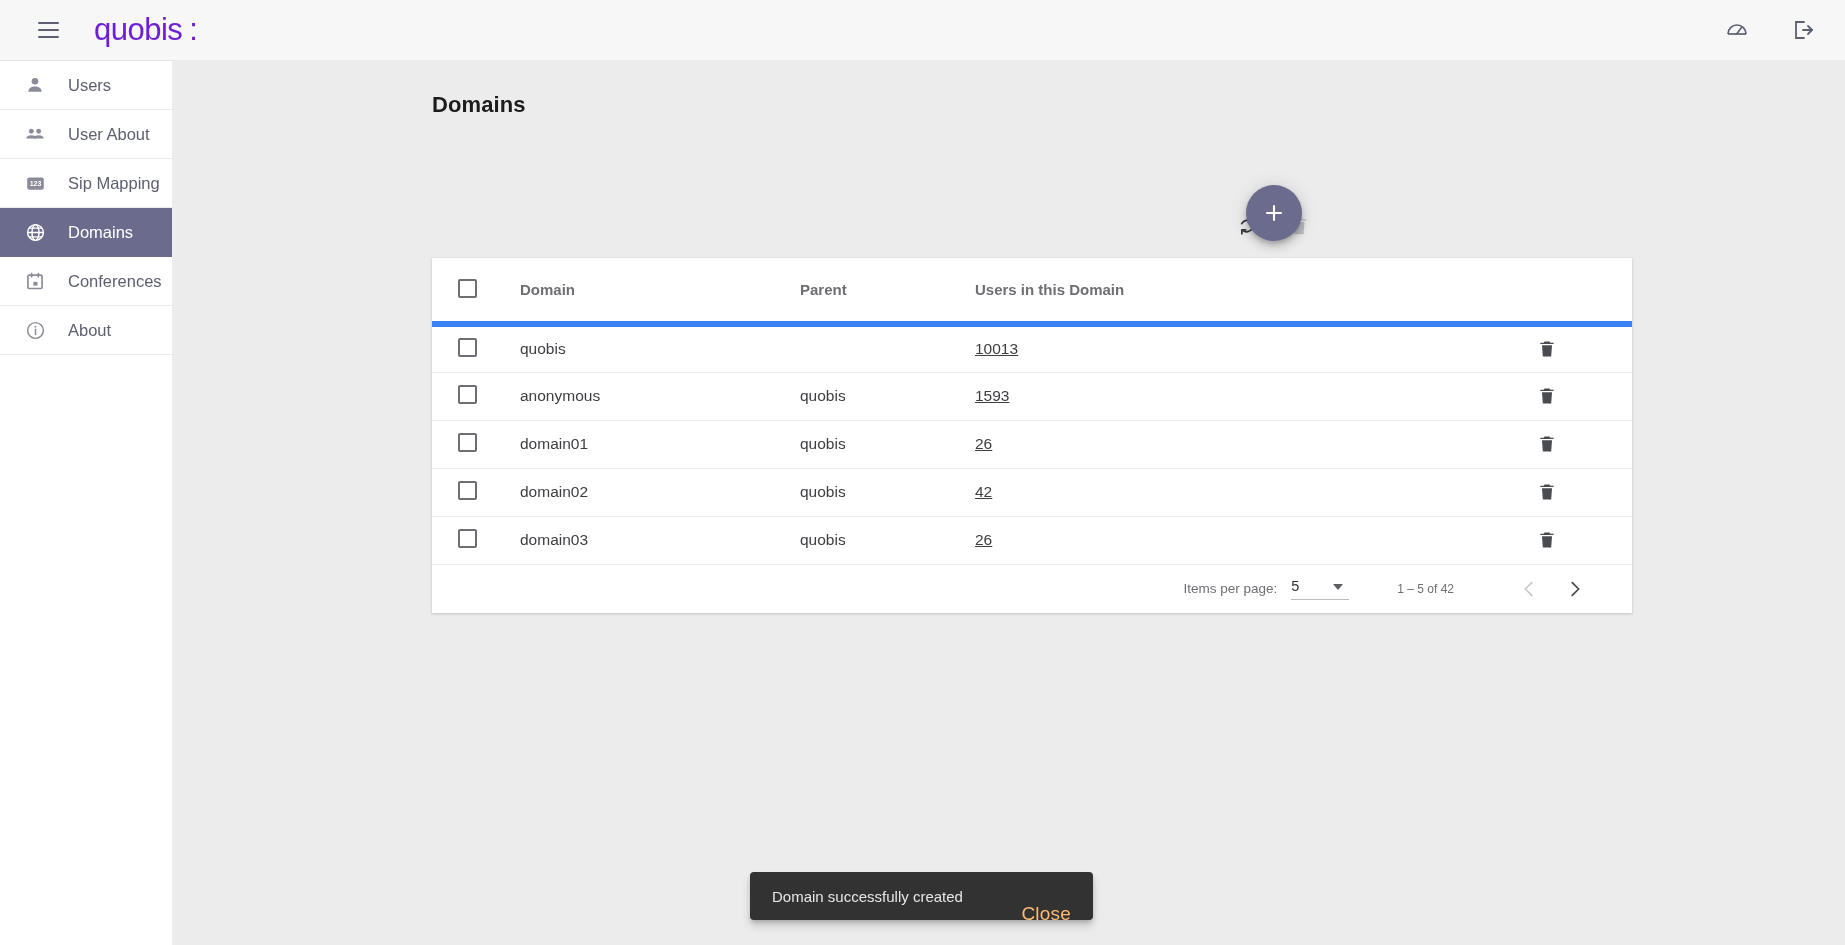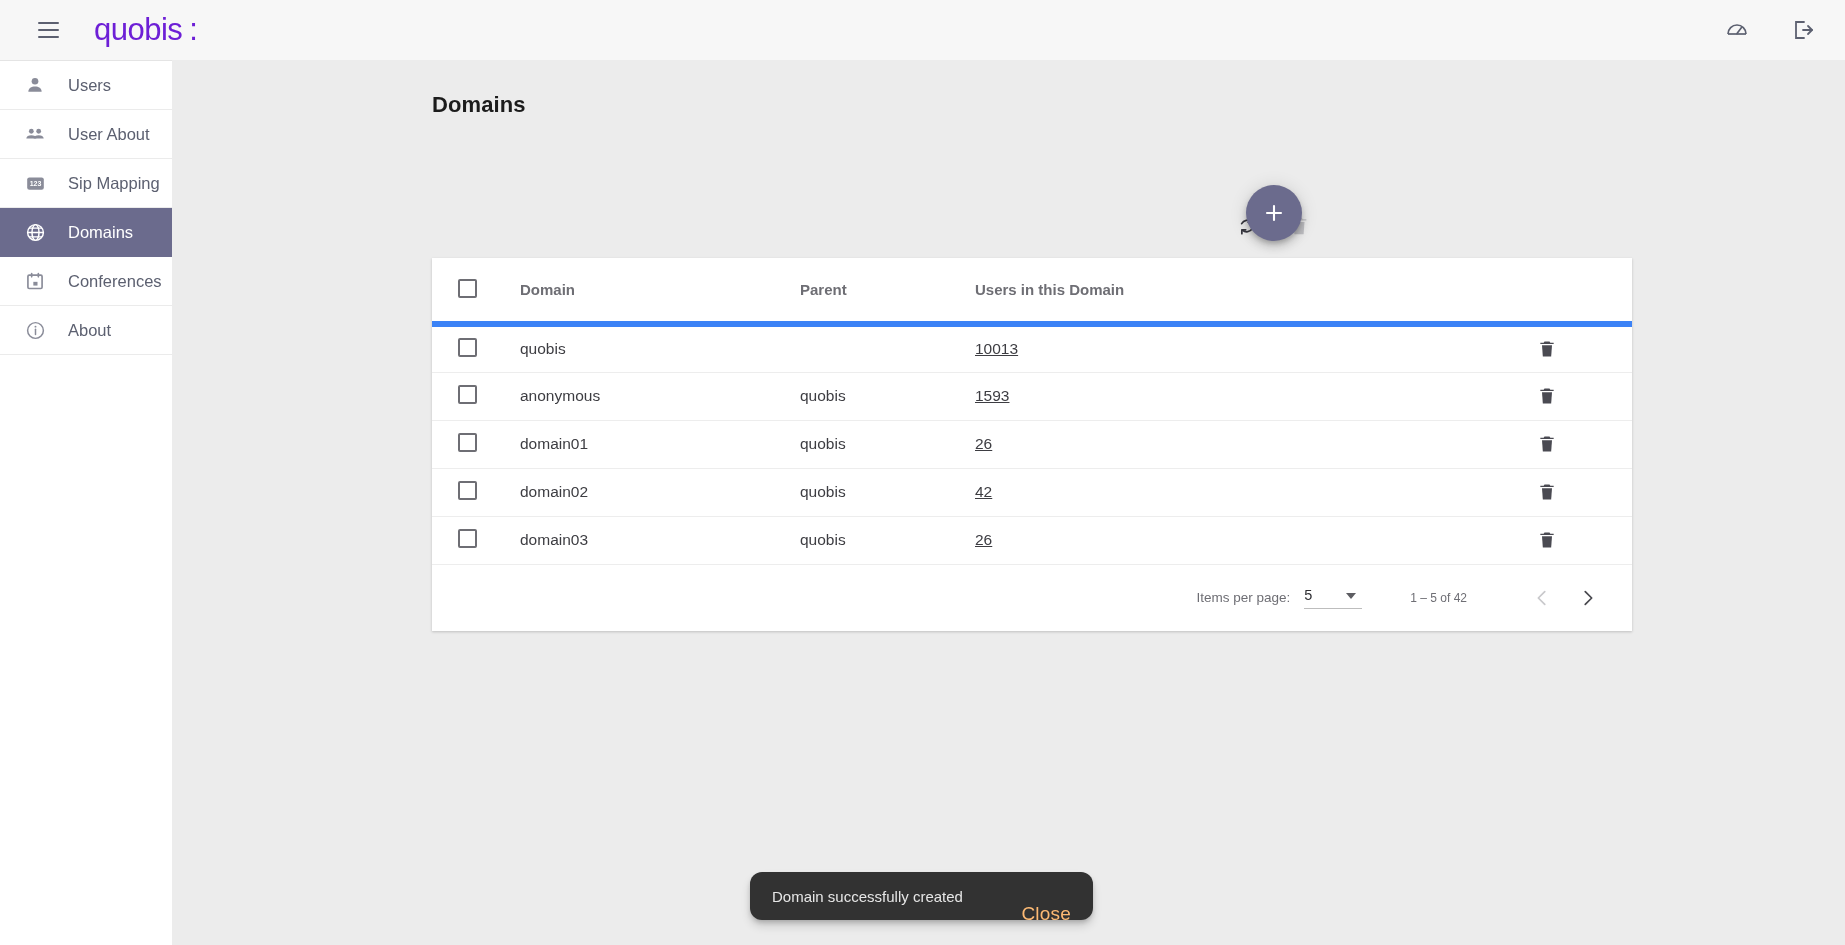--- a/index.html
+++ b/index.html
@@ -146,23 +146,23 @@
   .users-link {
     color: #3d3d42; text-decoration: underline; cursor: pointer;
   }
   .row-del {
     display: inline-flex; align-items: center; justify-content: center;
     width: 30px; height: 30px; color: #4a4a52; cursor: pointer;
   }
 
   
   .paginator {
-    height: 66px;
+    height: 48px;
     display: flex; align-items: center; justify-content: flex-end;
-    padding-right: 21px;
+    padding-right: 34px;
     font-size: 13.5px; color: #6e6e74;
   }
   .pg-label { margin-right: 14px; }
   .pg-select {
     display: flex; align-items: flex-end; gap: 34px;
     border-bottom: 1px solid #bdbdbd;
     padding-bottom: 5px; margin-right: 48px;
     cursor: pointer; color: #2f2f33; font-size: 14.5px;
     min-width: 58px;
   }
@@ -180,21 +180,21 @@
     cursor: pointer;
   }
   .pg-btn.disabled { color: #c9c9cc; cursor: default; }
   .pg-btn.enabled { color: #48484e; }
 
   
   .snackbar {
     position: absolute; left: 750px; bottom: 25px;
     width: 343px; height: 48px;
     background: #323232;
-    border-radius: 12px;
+    border-radius: 4px;
     display: flex; align-items: center; justify-content: space-between;
     padding: 0 22px;
     box-shadow: 0 3px 5px -1px rgba(0,0,0,.2), 0 6px 10px 0 rgba(0,0,0,.14);
     z-index: 40;
   }
   .snackbar-msg { color: #e6e6e6; font-size: 15px; }
   .snackbar-action {
     color: #fdba74; font-size: 19px; cursor: pointer; letter-spacing: .2px; margin-top: 35px;
   }
 </style>

